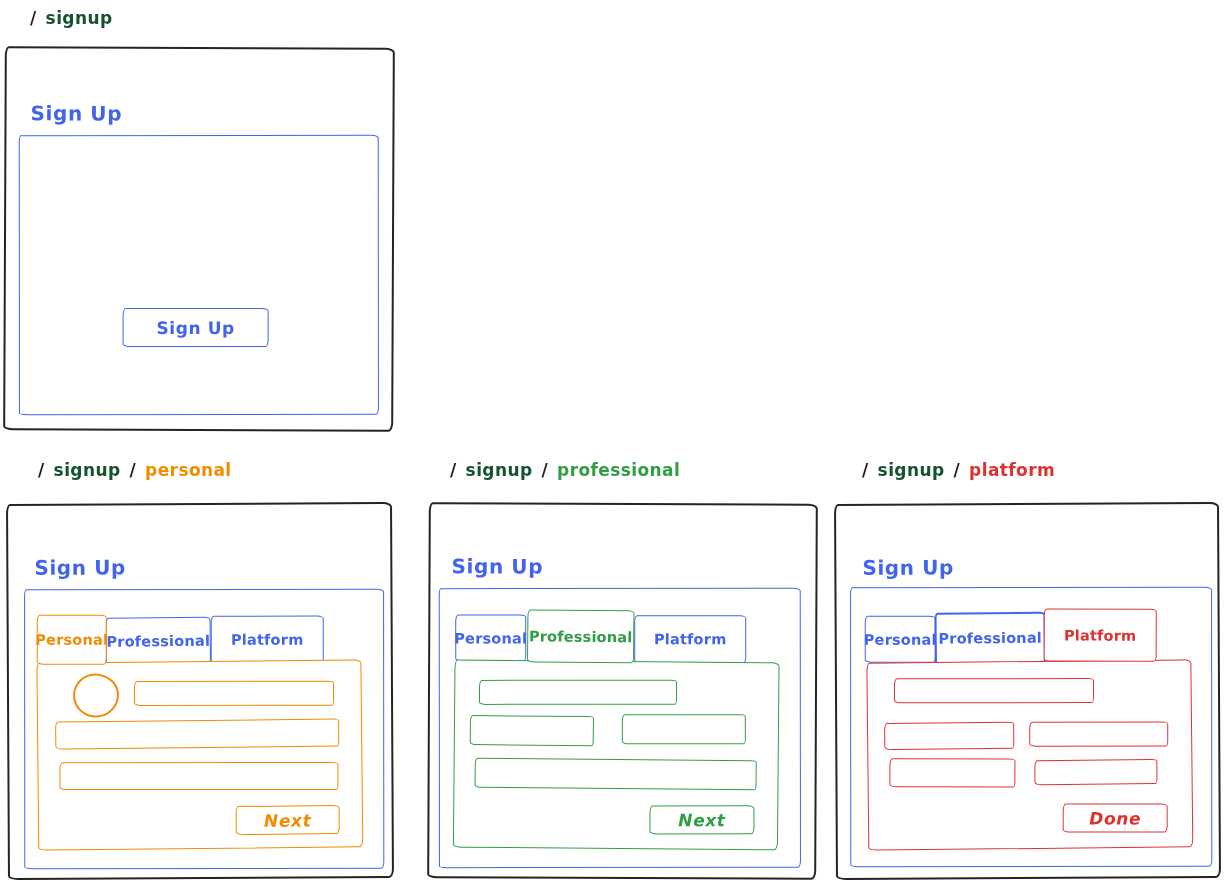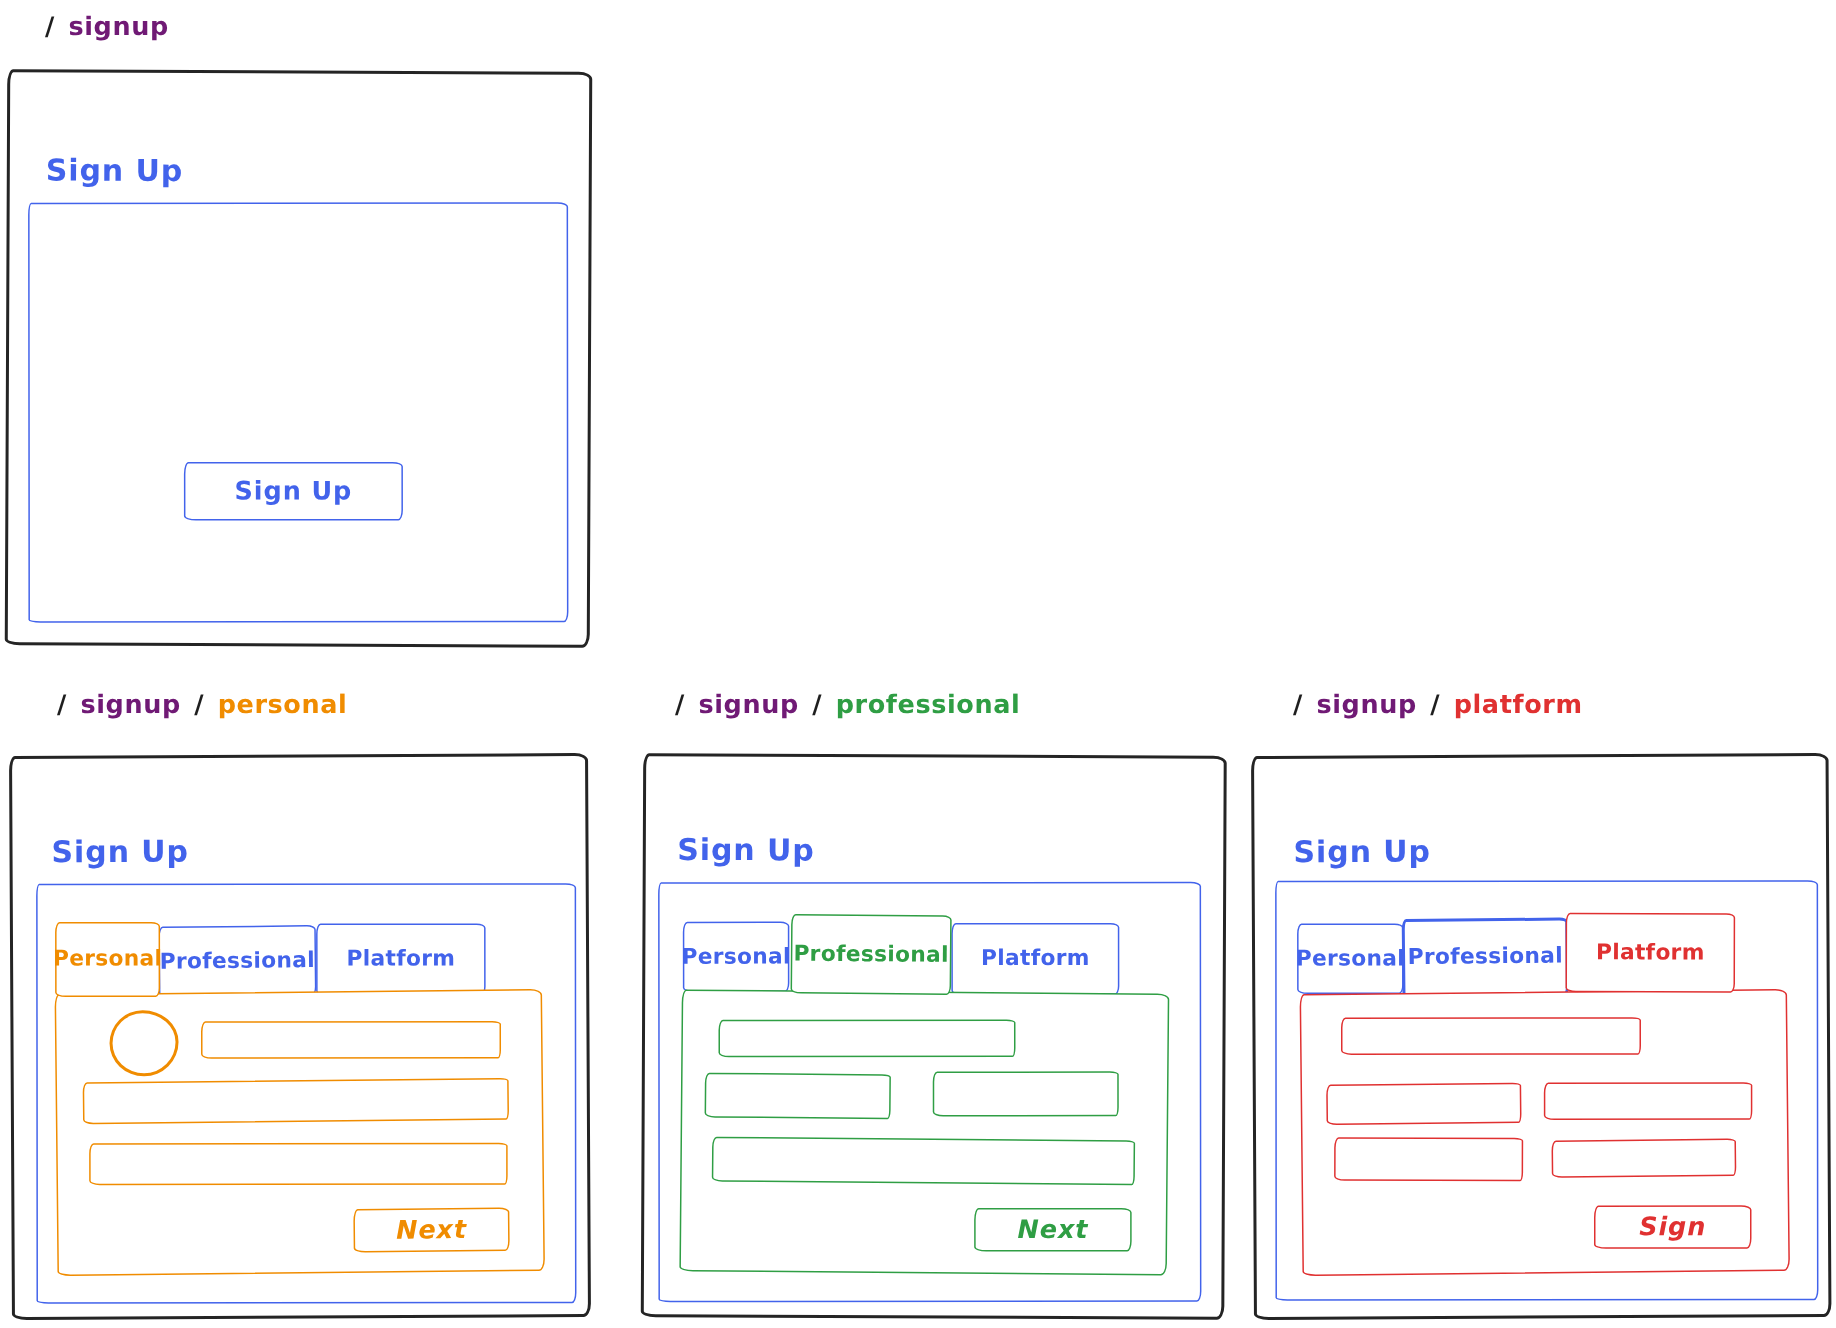--- a/index.html
+++ b/index.html
@@ -4,21 +4,21 @@
 <style>
   html,body{margin:0;padding:0;background:#ffffff;}
   #canvas{
     position:relative;width:1224px;height:885px;background:#ffffff;overflow:hidden;
     font-family:"DejaVu Sans", sans-serif;color:#1e1e1e;
   }
   
   .route{position:absolute;display:flex;gap:9px;font-size:17px;font-weight:600;letter-spacing:.4px;white-space:nowrap;}
   .route span{display:inline-block;}
   .slash{color:#1e1e1e;}
-  .c-blue{color:#701a75}.c-orange{color:#f08c00}.c-green{color:#2f9e44}.c-red{color:#e03131}
+  .c-blue{color:#14532d}.c-orange{color:#f08c00}.c-green{color:#2f9e44}.c-red{color:#e03131}
 
   .frame{position:absolute;border:2.2px solid #242424;background:#fff;
          border-radius:4px 9px 5px 10px/10px 5px 9px 4px;}
   .panel{position:absolute;border:1.8px solid #4263eb;background:transparent;
          border-radius:2px 7px 3px 8px/8px 3px 7px 2px;}
   .title{position:absolute;color:#4263eb;font-size:20px;font-weight:600;letter-spacing:.6px;white-space:nowrap;}
 
   .tab{position:absolute;border:1.9px solid;background:#fff;display:flex;align-items:center;justify-content:center;
        font-size:14.5px;font-weight:600;letter-spacing:.2px;white-space:nowrap;
        border-radius:3px 6px 3px 7px/7px 3px 6px 3px;}
@@ -130,16 +130,16 @@
     <div class="tab t-blue r-a" style="left:28px;top:110px;width:69px;height:45px;">Personal</div>
     <div class="tab t-blue t-thick r-b" style="left:98px;top:107px;width:107px;height:48px;">Professional</div>
     <div class="tab t-red r-c" style="left:207px;top:104px;width:111px;height:51px;">Platform</div>
 
     <div class="content r r-b" style="left:30px;top:156px;width:323px;height:186px;"></div>
     <div class="field r r-a" style="left:57px;top:173px;width:198px;height:23px;"></div>
     <div class="field r r-b" style="left:47px;top:217px;width:128px;height:25px;"></div>
     <div class="field r r-a" style="left:192px;top:217px;width:137px;height:23px;"></div>
     <div class="field r r-c" style="left:52px;top:253px;width:124px;height:27px;"></div>
     <div class="field r r-b" style="left:197px;top:255px;width:121px;height:23px;"></div>
-    <div class="btn b-red r-a" style="left:225px;top:299px;width:103px;height:27px;">Sign</div>
+    <div class="btn b-red r-a" style="left:225px;top:299px;width:103px;height:27px;">Done</div>
   </div>
 
 </div>
 
 </body></html>

